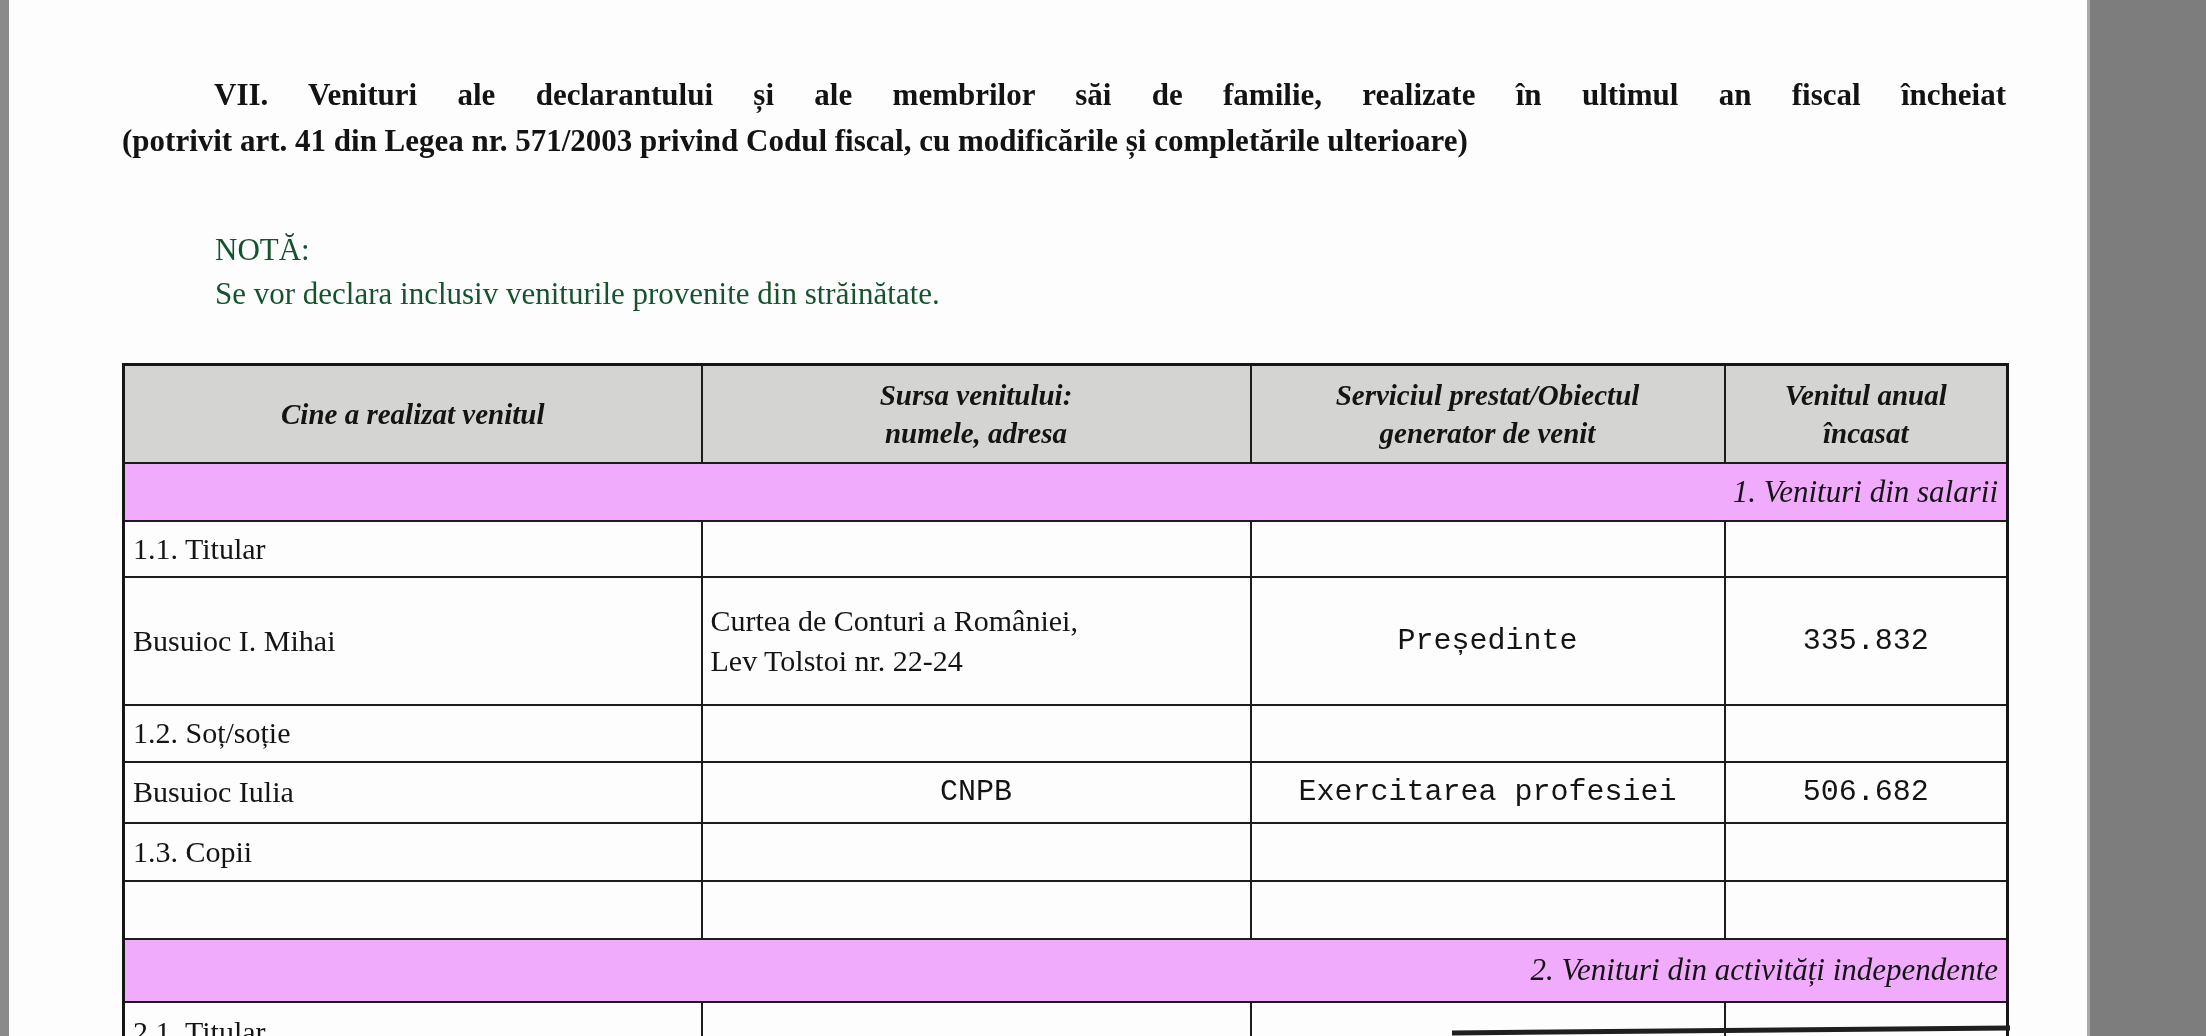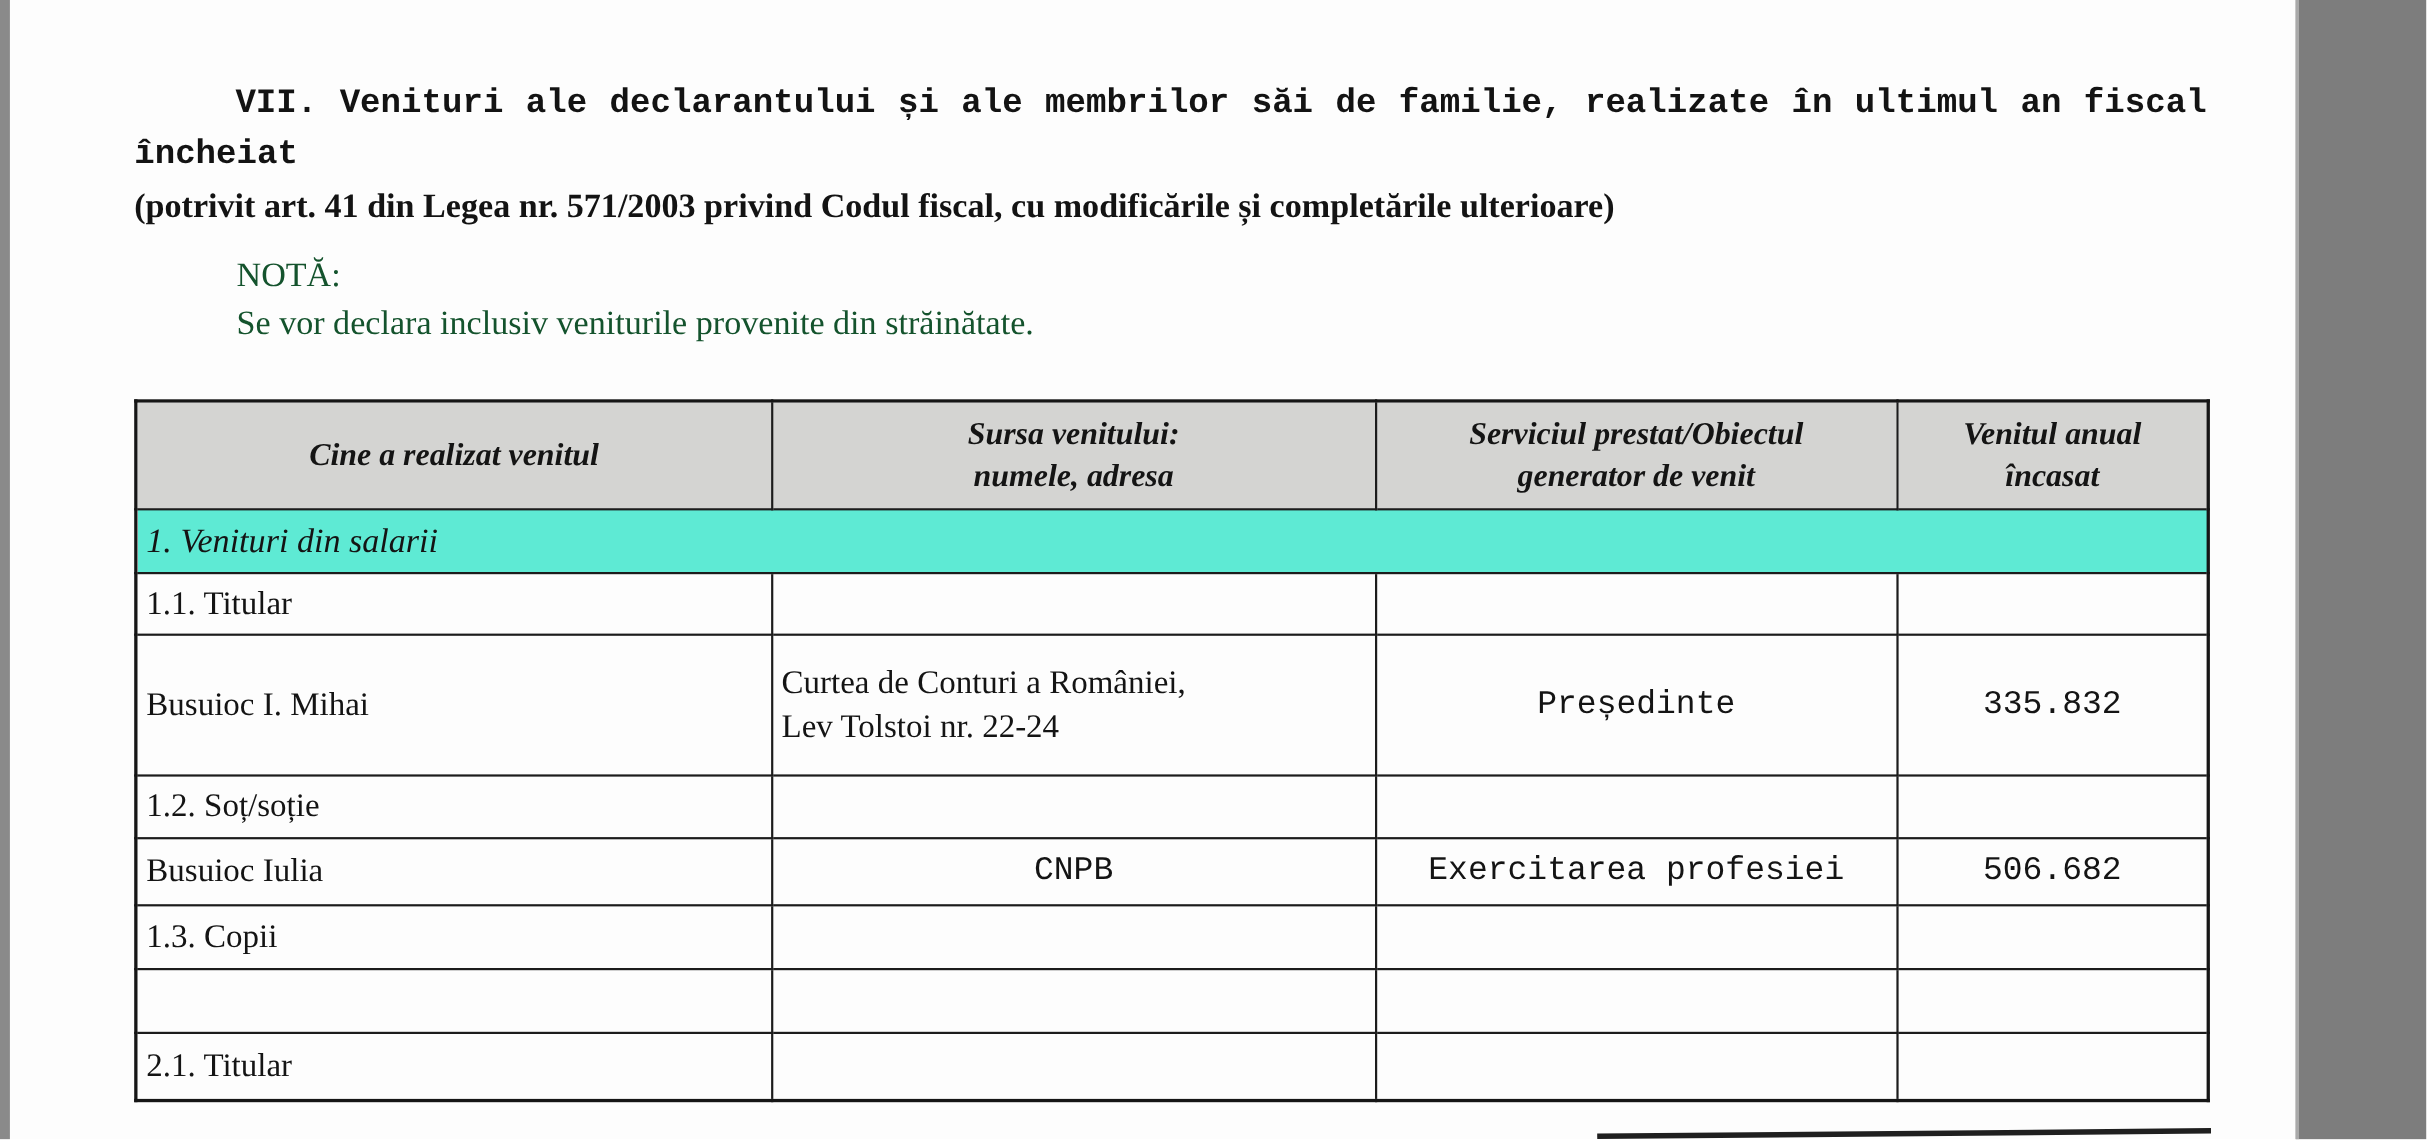--- a/index.html
+++ b/index.html
@@ -23,21 +23,21 @@
     background: #7d7d7d;
     border-left: 3px solid #a9a9a9;
   }
 
   
   .doc-title {
     position: absolute; left: 122px; top: 72px; width: 1884px;
     font-weight: bold; font-size: 31px; line-height: 46px;
     color: #131313;
   }
-  .doc-title .l1 { text-indent: 92px; text-align: justify; text-align-last: justify; font-family: Liberation Mono, monospace; }
+  .doc-title .l1 { text-indent: 92px; text-align: justify; text-align-last: justify; }
   .doc-title .l2 { text-align: left; }
 
   
   .note-block {
     position: absolute; left: 215px; top: 228px; width: 1700px;
     font-size: 31px; line-height: 44px; color: #14532d;
   }
 
   
   table.income-table {
@@ -63,23 +63,23 @@
   table.income-table tr.rh-empty   { height: 58px; }
   table.income-table tr.rh-sec2    { height: 63px; }
   table.income-table tr.rh-21      { height: 62px; }
 
   th.hdr {
     background: #d4d4d2;
     font-weight: bold; font-size: 29px; line-height: 38px;
     text-align: center; white-space: pre-line;
   }
   td.section-row {
-    background: #5eead4;
+    background: #f0abfc;
     font-style: italic; font-size: 31px;
-    text-align: left; padding-left: 10px;
+    text-align: right; padding-left: 10px;
   }
   td.c-left   { text-align: left;  padding-left: 10px; }
   td.c-center { text-align: center; font-family: Liberation Mono, monospace; }
   td.pre      { white-space: pre-line; line-height: 40px; }
 
   
   .skew-line {
     position: absolute; left: 1452px; top: 1028px; width: 558px; height: 5px;
     background: #1f1f1f; transform: rotate(-0.5deg);
   }
@@ -160,20 +160,23 @@
         <td class="c-center"></td>
       </tr>
 
       <tr class="rh-empty">
         <td class="c-left"></td>
         <td class="c-left"></td>
         <td class="c-center"></td>
         <td class="c-center"></td>
       </tr>
 
+      <tr class="rh-sec2">
+        <td class="section-row" colspan="4">2. Venituri din activități independente</td>
+      </tr>
 
       <tr class="rh-21">
         <td class="c-left">2.1. Titular</td>
         <td class="c-left"></td>
         <td class="c-center"></td>
         <td class="c-center"></td>
       </tr>
     </tbody>
   </table>
 

